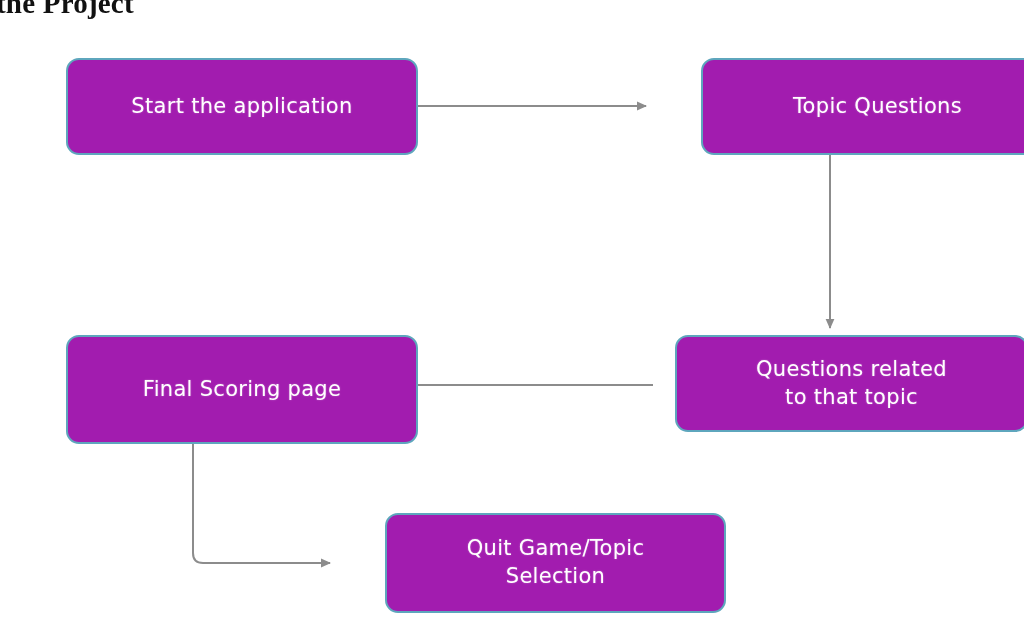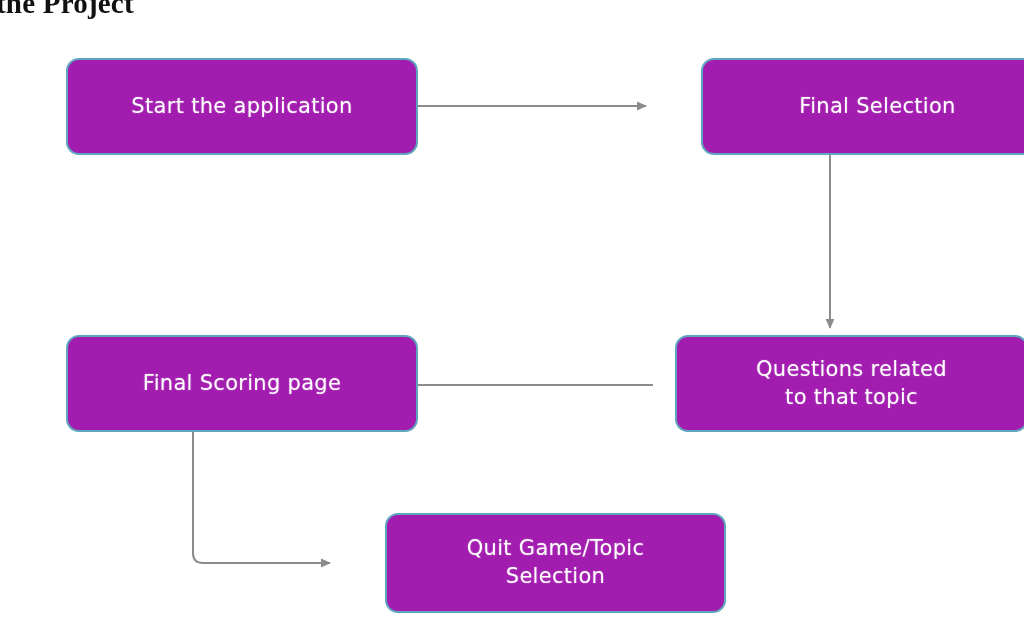--- a/index.html
+++ b/index.html
@@ -55,21 +55,21 @@
   }
   .node-label {
     white-space: pre-line;
     display: block;
   }
 
   
   #node-start        { left: 18px;  top: 58px;  width: 352px; height: 97px; }
   #node-topic        { left: 653px; top: 58px;  width: 353px; height: 97px; }
   #node-questions    { left: 627px; top: 335px; width: 353px; height: 97px; }
-  #node-score        { left: 18px;  top: 335px; width: 352px; height: 97px; }
+  #node-score        { left: 18px;  top: 335px; width: 352px; height: 109px; }
   #node-quit         { left: 337px; top: 513px; width: 341px; height: 100px; }
 
   
   #connectors {
     position: absolute;
     left: 0;
     top: 0;
     width: 1024px;
     height: 633px;
     pointer-events: none;
@@ -104,21 +104,21 @@
     <g>
       <path d="M193,432 L193,553 Q193,563 203,563 L330,563" fill="none" stroke="#8c8c8c" stroke-width="2" marker-end="url(#arrow-right)"></path>
     </g>
   </svg>
 
   <div class="node" id="node-start">
     <span class="node-label">Start the application</span>
   </div>
 
   <div class="node" id="node-topic">
-    <span class="node-label">Final Selection</span>
+    <span class="node-label">Topic Questions</span>
   </div>
 
   <div class="node" id="node-questions">
     <span class="node-label">Questions related
 to that topic</span>
   </div>
 
   <div class="node" id="node-score">
     <span class="node-label">Final Scoring page</span>
   </div>

